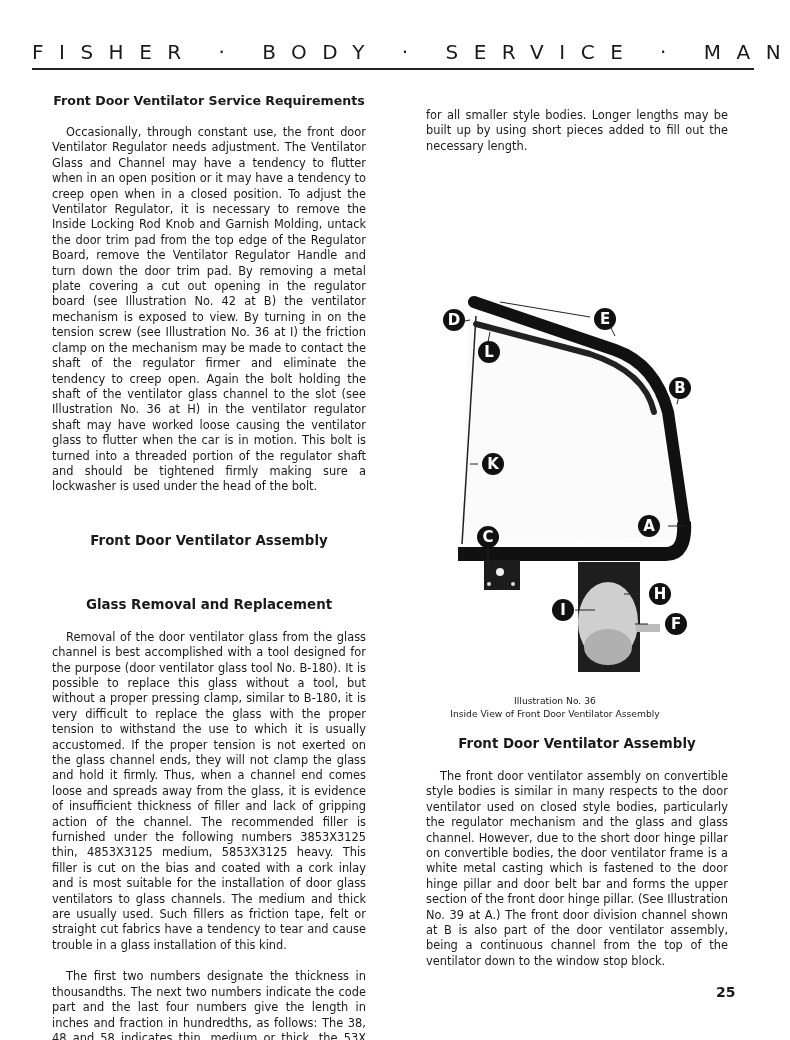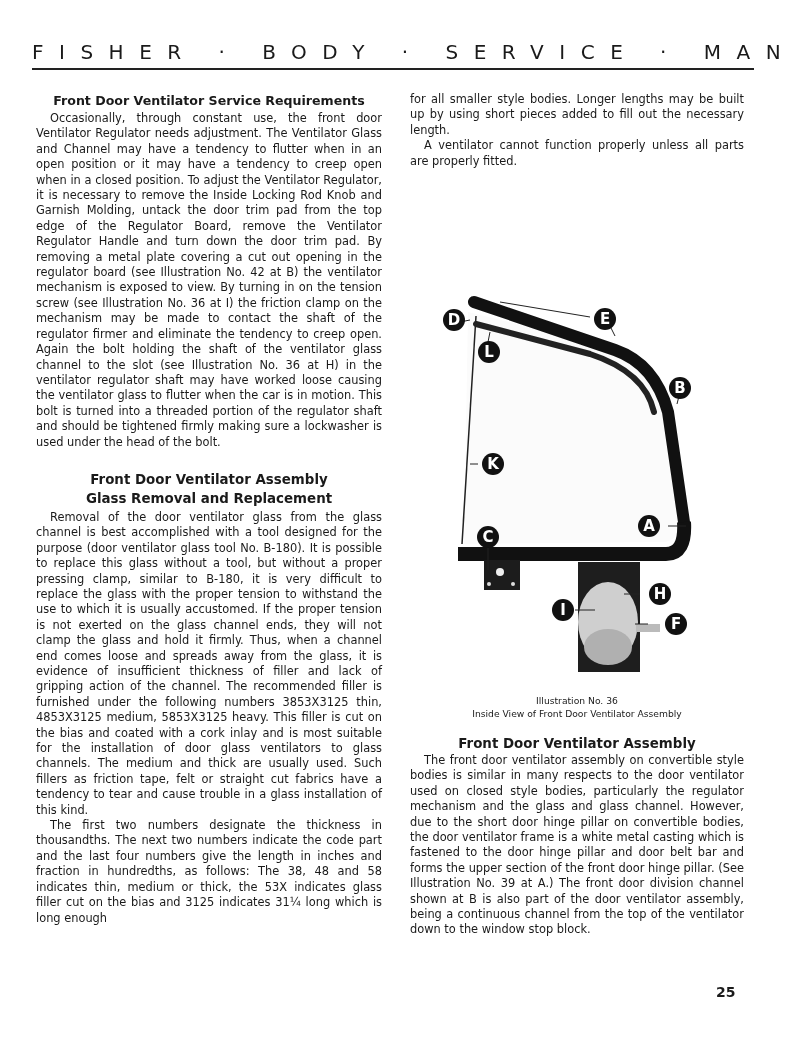--- a/index.html
+++ b/index.html
@@ -7,26 +7,26 @@
          font-family: "DejaVu Sans", sans-serif; }
   .header { position: absolute; left: 32px; top: 40px; width: 720px; height: 26px; }
   .header-title { display: block; font-size: 20px; letter-spacing: 15.5px; font-weight: normal; white-space: nowrap; line-height: 24px; }
   .header-rule { position: absolute; left: 0; top: 28px; width: 722px; height: 2px; background: #222; }
 
   .col { position: absolute; font-size: 11.4px; line-height: 15.4px; text-align: justify; }
   .col-left { left: 36px; top: 92px; width: 346px; }
   .col-right { left: 410px; top: 92px; width: 334px; }
 
   h2 { font-size: 12.6px; font-weight: bold; text-align: center; margin: 0 0 2px 0; line-height: 17px; }
-  h2.big { font-size: 13.4px; line-height: 19px; }
-  p { margin: 0; text-indent: 14px; }
+  h2.big { font-size: 13.4px; line-height: 19px; margin-top: 45px; }
+  p { margin: 16px; text-indent: 14px; }
 
   .spacer-1 { height: 20px; }
   .figure { position: absolute; left: 440px; top: 292px; width: 270px; height: 388px; }
-  .caption { position: absolute; left: 410px; top: 694px; width: 334px; text-align: center; font-size: 9.2px; line-height: 13px; }
+  .caption { position: absolute; left: 388px; top: 694px; width: 334px; text-align: center; font-size: 9.2px; line-height: 13px; }
   .right-lower { position: absolute; left: 410px; top: 734px; width: 334px; font-size: 11.4px; line-height: 15.4px; text-align: justify; }
   .page-number { position: absolute; left: 716px; top: 984px; font-size: 14px; font-weight: bold; }
   .callout text { font-family: "DejaVu Sans", sans-serif; font-weight: bold; font-size: 15px; fill: #fff; }
 </style>
 </head>
 <body>
 
 <div class="header">
   <span class="header-title">FISHER · BODY · SERVICE · MANUAL</span>
   <div class="header-rule"></div>
@@ -37,21 +37,20 @@
   <p>Occasionally, through constant use, the front door Ventilator Regulator needs adjustment. The Ventilator Glass and Channel may have a tendency to flutter when in an open position or it may have a tendency to creep open when in a closed position. To adjust the Ventilator Regulator, it is necessary to remove the Inside Locking Rod Knob and Garnish Molding, untack the door trim pad from the top edge of the Regulator Board, remove the Ventilator Regulator Handle and turn down the door trim pad. By removing a metal plate covering a cut out opening in the regulator board (see Illustration No. 42 at B) the ventilator mechanism is exposed to view. By turning in on the tension screw (see Illustration No. 36 at I) the friction clamp on the mechanism may be made to contact the shaft of the regulator firmer and eliminate the tendency to creep open. Again the bolt holding the shaft of the ventilator glass channel to the slot (see Illustration No. 36 at H) in the ventilator regulator shaft may have worked loose causing the ventilator glass to flutter when the car is in motion. This bolt is turned into a threaded portion of the regulator shaft and should be tightened firmly making sure a lockwasher is used under the head of the bolt.</p>
   <div class="spacer-1"></div>
   <h2 class="big" style="margin:0">Front Door Ventilator Assembly</h2>
   <h2 class="big">Glass Removal and Replacement</h2>
   <p>Removal of the door ventilator glass from the glass channel is best accomplished with a tool designed for the purpose (door ventilator glass tool No. B-180). It is possible to replace this glass without a tool, but without a proper pressing clamp, similar to B-180, it is very difficult to replace the glass with the proper tension to withstand the use to which it is usually accustomed. If the proper tension is not exerted on the glass channel ends, they will not clamp the glass and hold it firmly. Thus, when a channel end comes loose and spreads away from the glass, it is evidence of insufficient thickness of filler and lack of gripping action of the channel. The recommended filler is furnished under the following numbers 3853X3125 thin, 4853X3125 medium, 5853X3125 heavy. This filler is cut on the bias and coated with a cork inlay and is most suitable for the installation of door glass ventilators to glass channels. The medium and thick are usually used. Such fillers as friction tape, felt or straight cut fabrics have a tendency to tear and cause trouble in a glass installation of this kind.</p>
   <p>The first two numbers designate the thickness in thousandths. The next two numbers indicate the code part and the last four numbers give the length in inches and fraction in hundredths, as follows: The 38, 48 and 58 indicates thin, medium or thick, the 53X indicates glass filler cut on the bias and 3125 indicates 31¼ long which is long enough</p>
 </div>
 
 <div class="col col-right">
   <p style="text-indent:0">for all smaller style bodies. Longer lengths may be built up by using short pieces added to fill out the necessary length.</p>
-  <p>A ventilator cannot function properly unless all parts are properly fitted.</p>
 </div>
 
 <div class="figure">
   <svg width="270" height="388" viewBox="0 0 270 388">
 
     <path d="M28 20 L160 52 Q220 70 232 130 L238 236 Q238 246 226 250 L24 252 Z" fill="#fbfbfb" stroke="none"></path>
 
     <line x1="36" y1="24" x2="22" y2="252" stroke="#222" stroke-width="1.5"></line>
 
     <path d="M34 10 L175 58 Q215 72 228 120 L244 230" fill="none" stroke="#111" stroke-width="12" stroke-linecap="round"></path>

